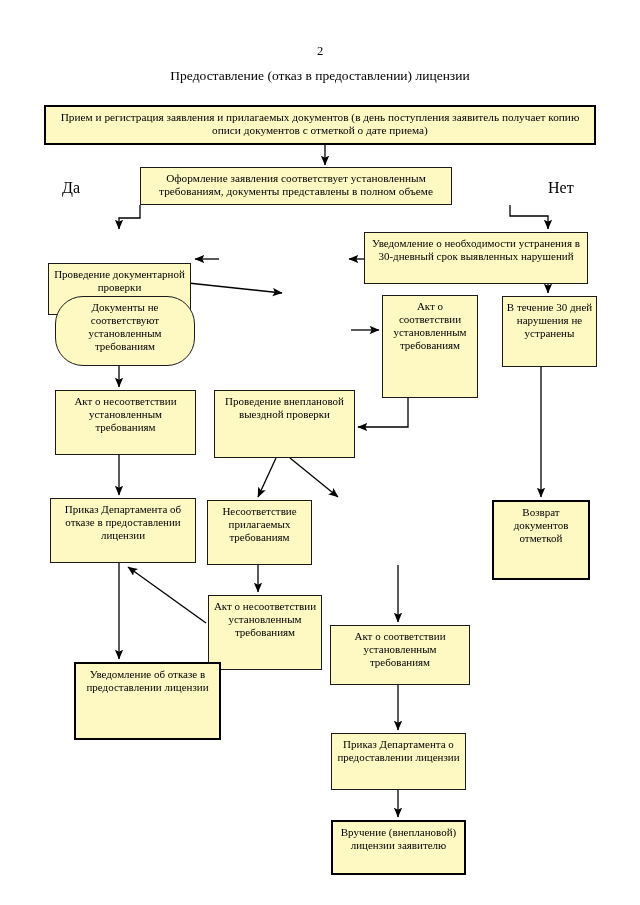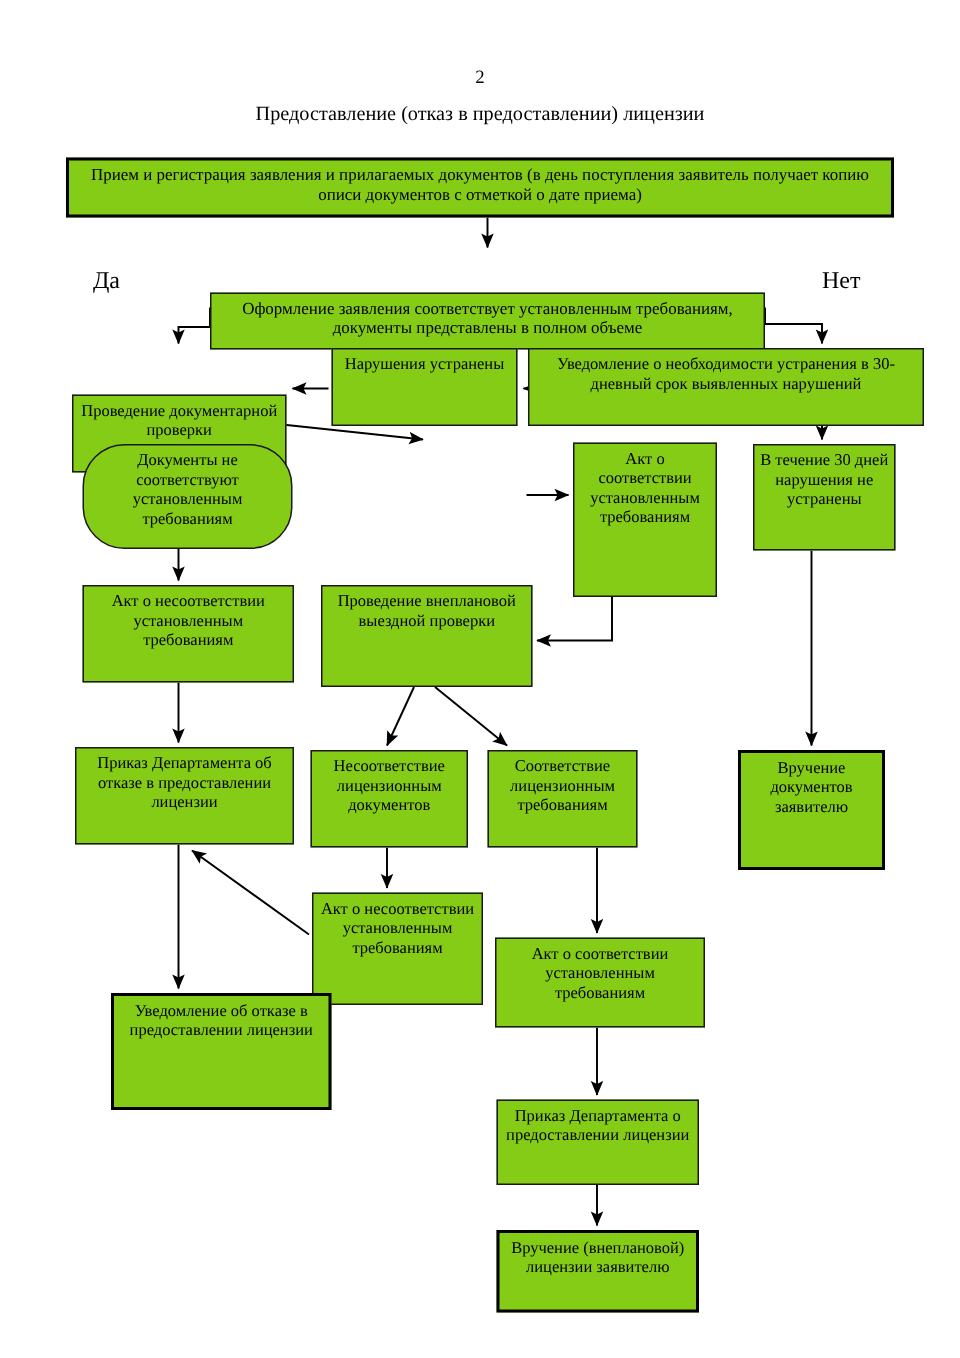--- a/index.html
+++ b/index.html
@@ -35,21 +35,21 @@
     left: 0;
     width: 640px;
     text-align: center;
     font-size: 13.5px;
   }
   
   .node {
     position: absolute;
     box-sizing: border-box;
     border: 1px solid #1a1a1a;
-    background: #84cc16;
+    background: #fef9c3;
     display: flex;
     align-items: flex-start;
     justify-content: center;
     text-align: center;
     line-height: 1.18;
     font-size: 11px;
     padding: 4px 3px 2px 3px;
     z-index: 3;
   }
   .node.thick { border: 2px solid #000000; }
@@ -128,33 +128,30 @@
     </g>
   </svg>
 
   <div class="label-side" style="left:62px; top:167px;">Да</div>
   <div class="label-side" style="left:548px; top:167px;">Нет</div>
 
   <div class="node thick" style="left:44px; top:105px; width:552px; height:40px; font-size:11.3px;">
     <span>Прием и регистрация заявления и прилагаемых документов (в день поступления заявитель получает копию описи документов с отметкой о дате приема)</span>
   </div>
 
-  <div class="node" style="left:140px; top:167px; width:370px; height:38px; font-size:11.3px;margin-top:28px;">
+  <div class="node" style="left:140px; top:167px; width:312px; height:38px; font-size:11.3px;">
     <span>Оформление заявления соответствует установленным требованиям, документы представлены в полном объеме</span>
   </div>
 
   <div class="node" style="left:48px; top:232px; width:143px; height:52px;margin-top:31px;">
     <span>Проведение документарной проверки</span>
   </div>
 
-  <div class="node" style="left:221px; top:232px; width:124px; height:52px;">
-    <span>Нарушения устранены</span>
-  </div>
-
-  <div class="node" style="left:352px; top:232px; width:264px; height:52px;">
+
+  <div class="node" style="left:364px; top:232px; width:224px; height:52px;">
     <span>Уведомление о необходимости устранения в 30-дневный срок выявленных нарушений</span>
   </div>
 
   <div class="node" style="left:55px; top:296px; width:140px; height:70px;border-radius:28px;">
     <span>Документы не соответствуют установленным требованиям</span>
   </div>
 
 
   <div class="node" style="left:382px; top:295px; width:96px; height:103px;">
     <span>Акт о соответствии установленным требованиям</span>
@@ -170,29 +167,26 @@
 
   <div class="node" style="left:214px; top:390px; width:141px; height:68px;">
     <span>Проведение внеплановой выездной проверки</span>
   </div>
 
   <div class="node" style="left:50px; top:498px; width:146px; height:65px;">
     <span>Приказ Департамента об отказе в предоставлении лицензии</span>
   </div>
 
   <div class="node" style="left:207px; top:500px; width:105px; height:65px;">
-    <span>Несоответствие лицензионным документов</span>
-  </div>
-
-  <div class="node" style="left:325px; top:500px; width:100px; height:65px;">
-    <span>Соответствие лицензионным требованиям</span>
-  </div>
+    <span>Несоответствие прилагаемых требованиям</span>
+  </div>
+
 
   <div class="node thick" style="left:492px; top:500px; width:98px; height:80px;">
-    <span>Вручение документов заявителю</span>
+    <span>Возврат документов отметкой</span>
   </div>
 
   <div class="node" style="left:208px; top:595px; width:114px; height:75px;">
     <span>Акт о несоответствии установленным требованиям</span>
   </div>
 
   <div class="node" style="left:330px; top:625px; width:140px; height:60px;">
     <span>Акт о соответствии установленным требованиям</span>
   </div>
 

